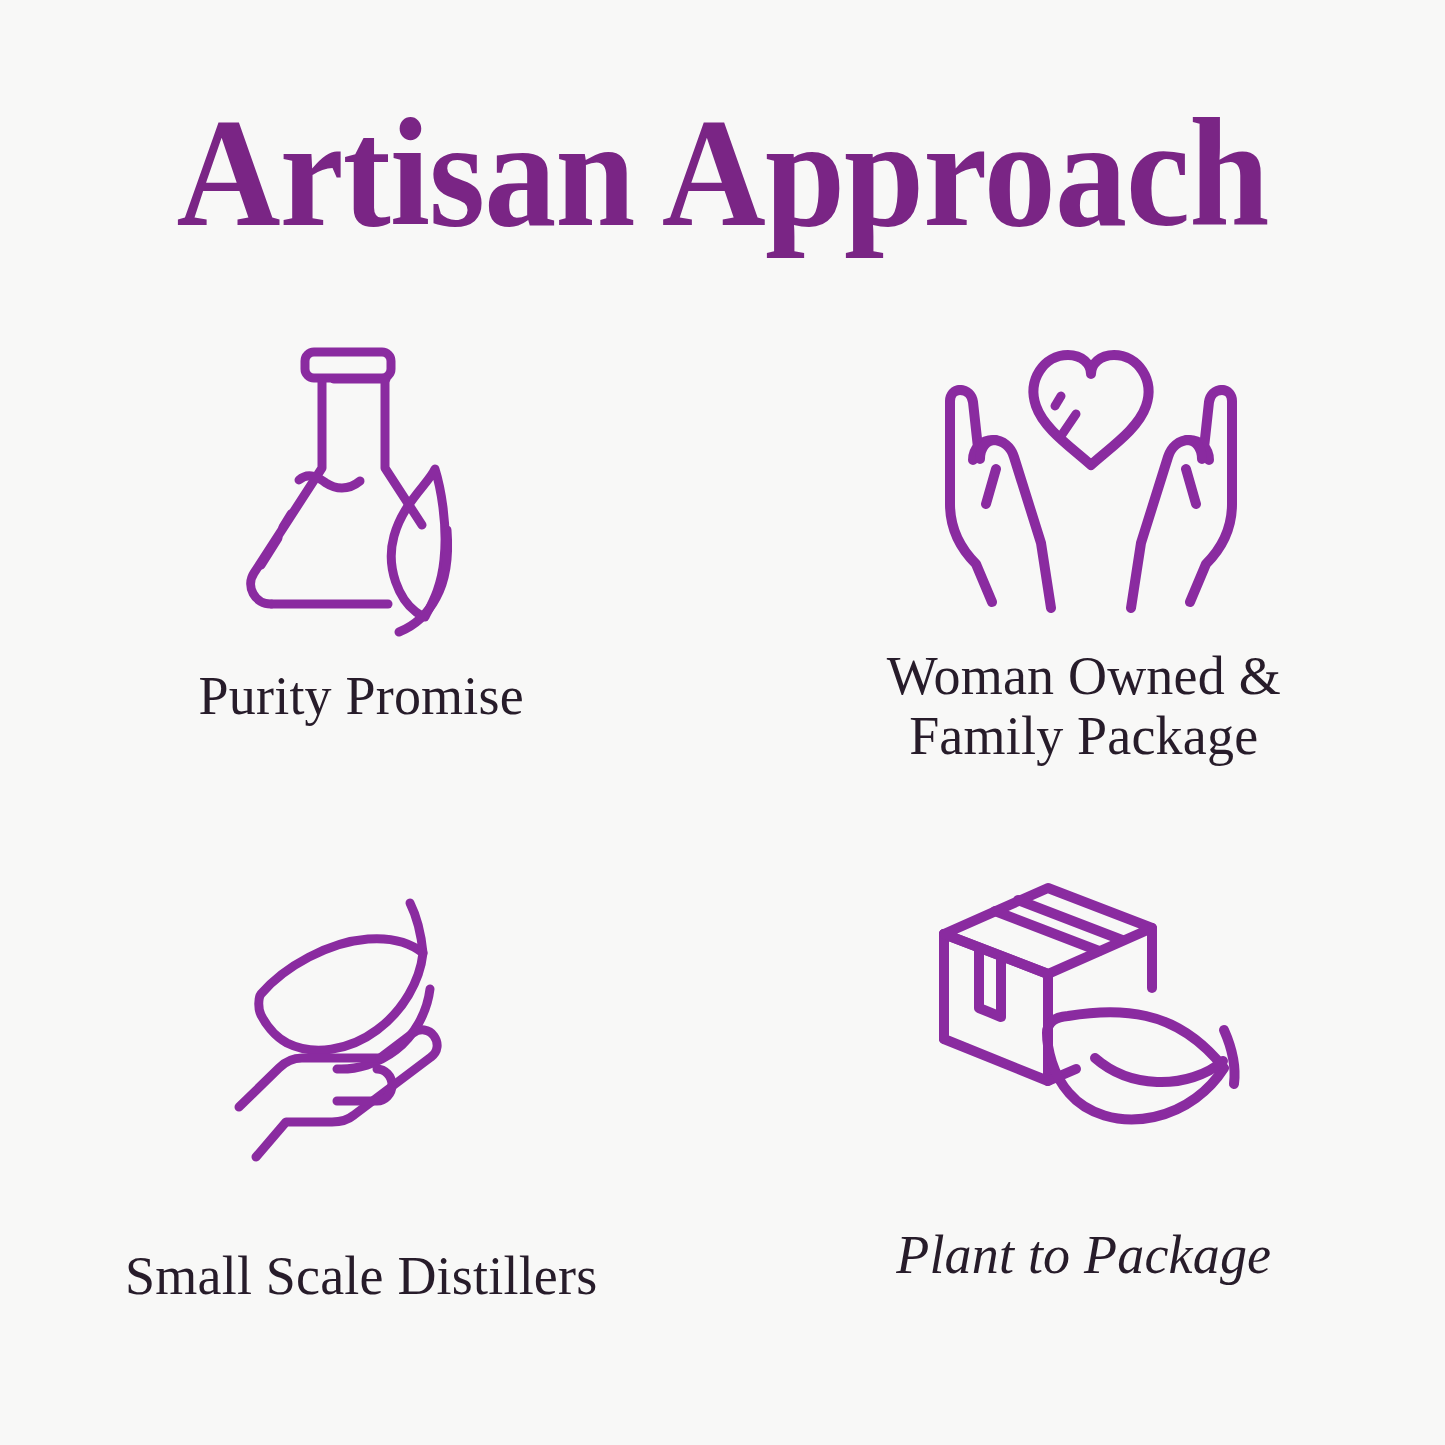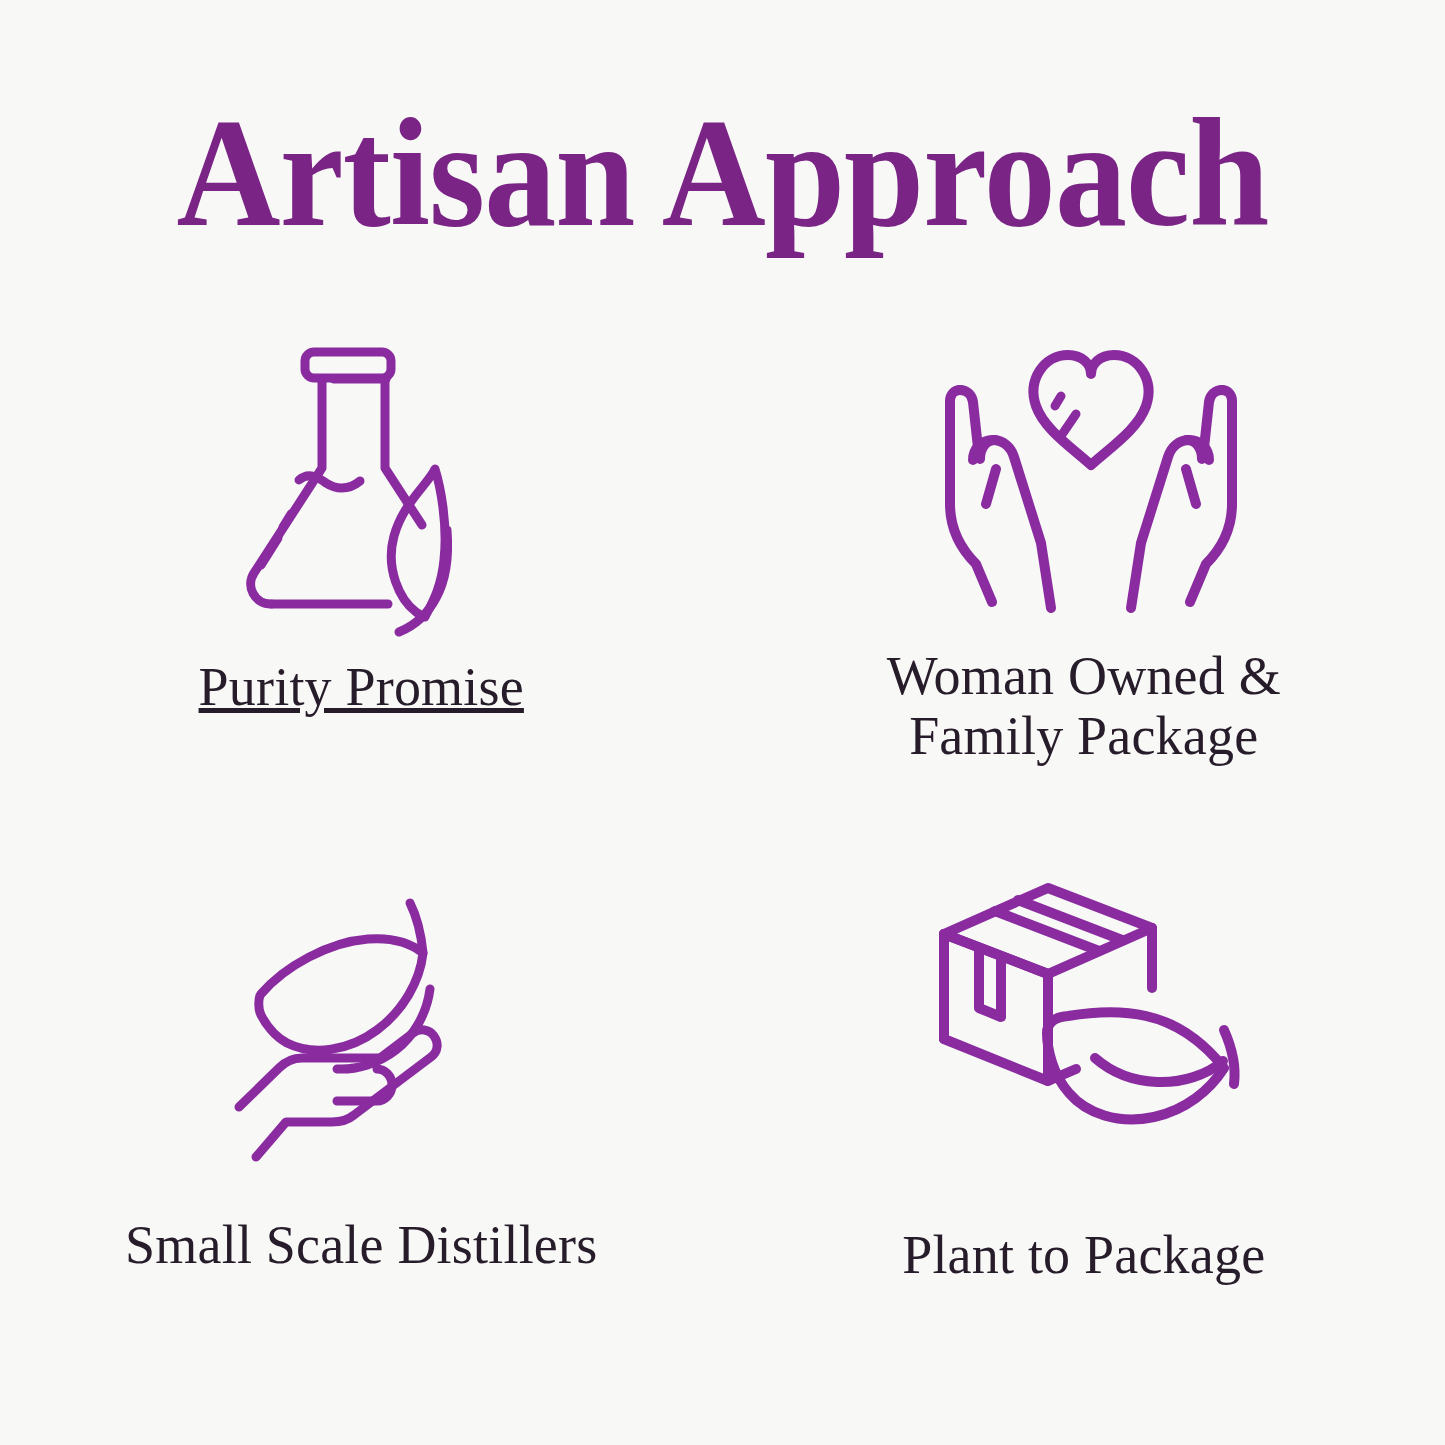--- a/index.html
+++ b/index.html
@@ -87,30 +87,30 @@
     font-size: 54px;
     line-height: 1.12;
     color: #271c2a;
     text-align: center;
     max-width: 560px;
     letter-spacing: 0.2px;
   }
 
   
   .feature.f-purity      .feature-icon { margin-left: -10px; }
-  .feature.f-purity      .feature-label { margin-top: 27px; text-decoration: underline; }
+  .feature.f-purity      .feature-label { margin-top: 36px; }
 
   .feature.f-woman       .feature-icon { width: 330px; height: 300px; margin-left: 14px; }
   .feature.f-woman       .feature-label { margin-top: 16px; }
 
   .feature.f-distillers  .feature-icon { margin-top: 30px; margin-left: -16px; }
-  .feature.f-distillers  .feature-label { margin-top: 30px; }
+  .feature.f-distillers  .feature-label { margin-top: 61px; }
 
   .feature.f-package     .feature-icon { width: 330px; height: 300px; margin-top: 22px; margin-left: 6px; }
-  .feature.f-package     .feature-label { margin-top: 48px; }
+  .feature.f-package     .feature-label { margin-top: 48px; font-style: italic; }
 
   .icon-stroke {
     fill: none;
     stroke: #8a2ba0;
     stroke-linecap: round;
     stroke-linejoin: round;
   }
 </style>
 </head>
 <body>

